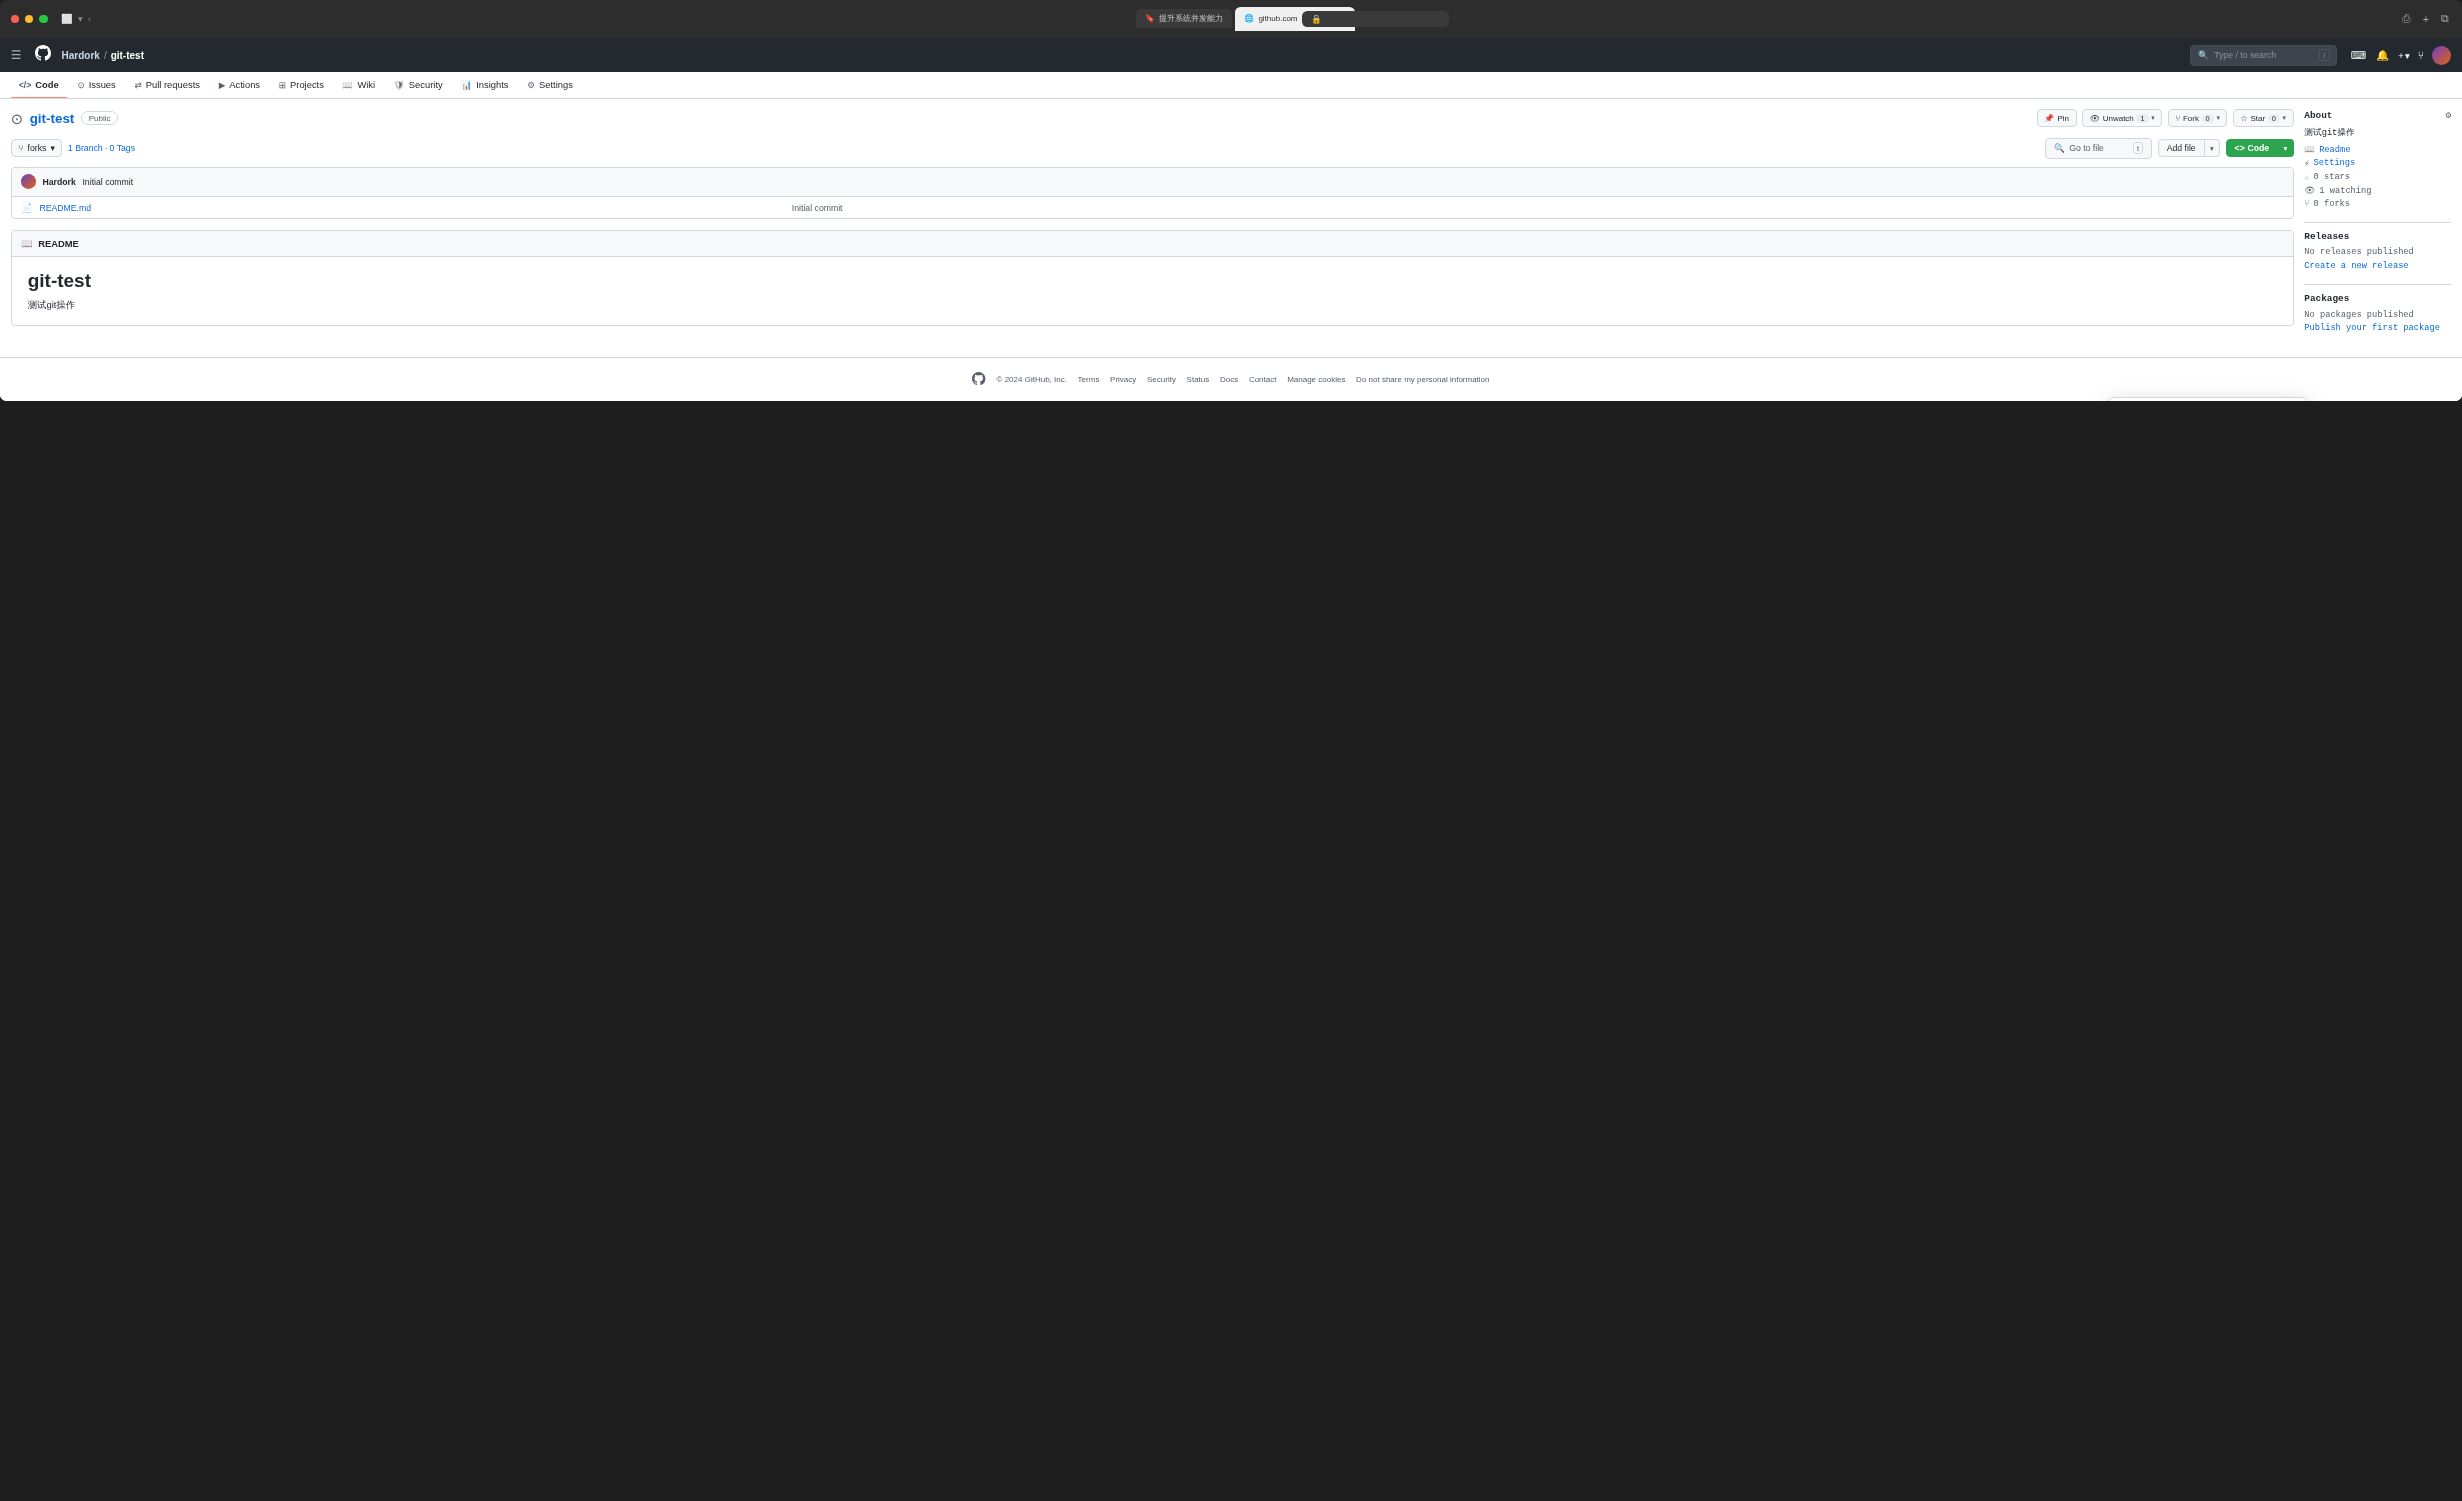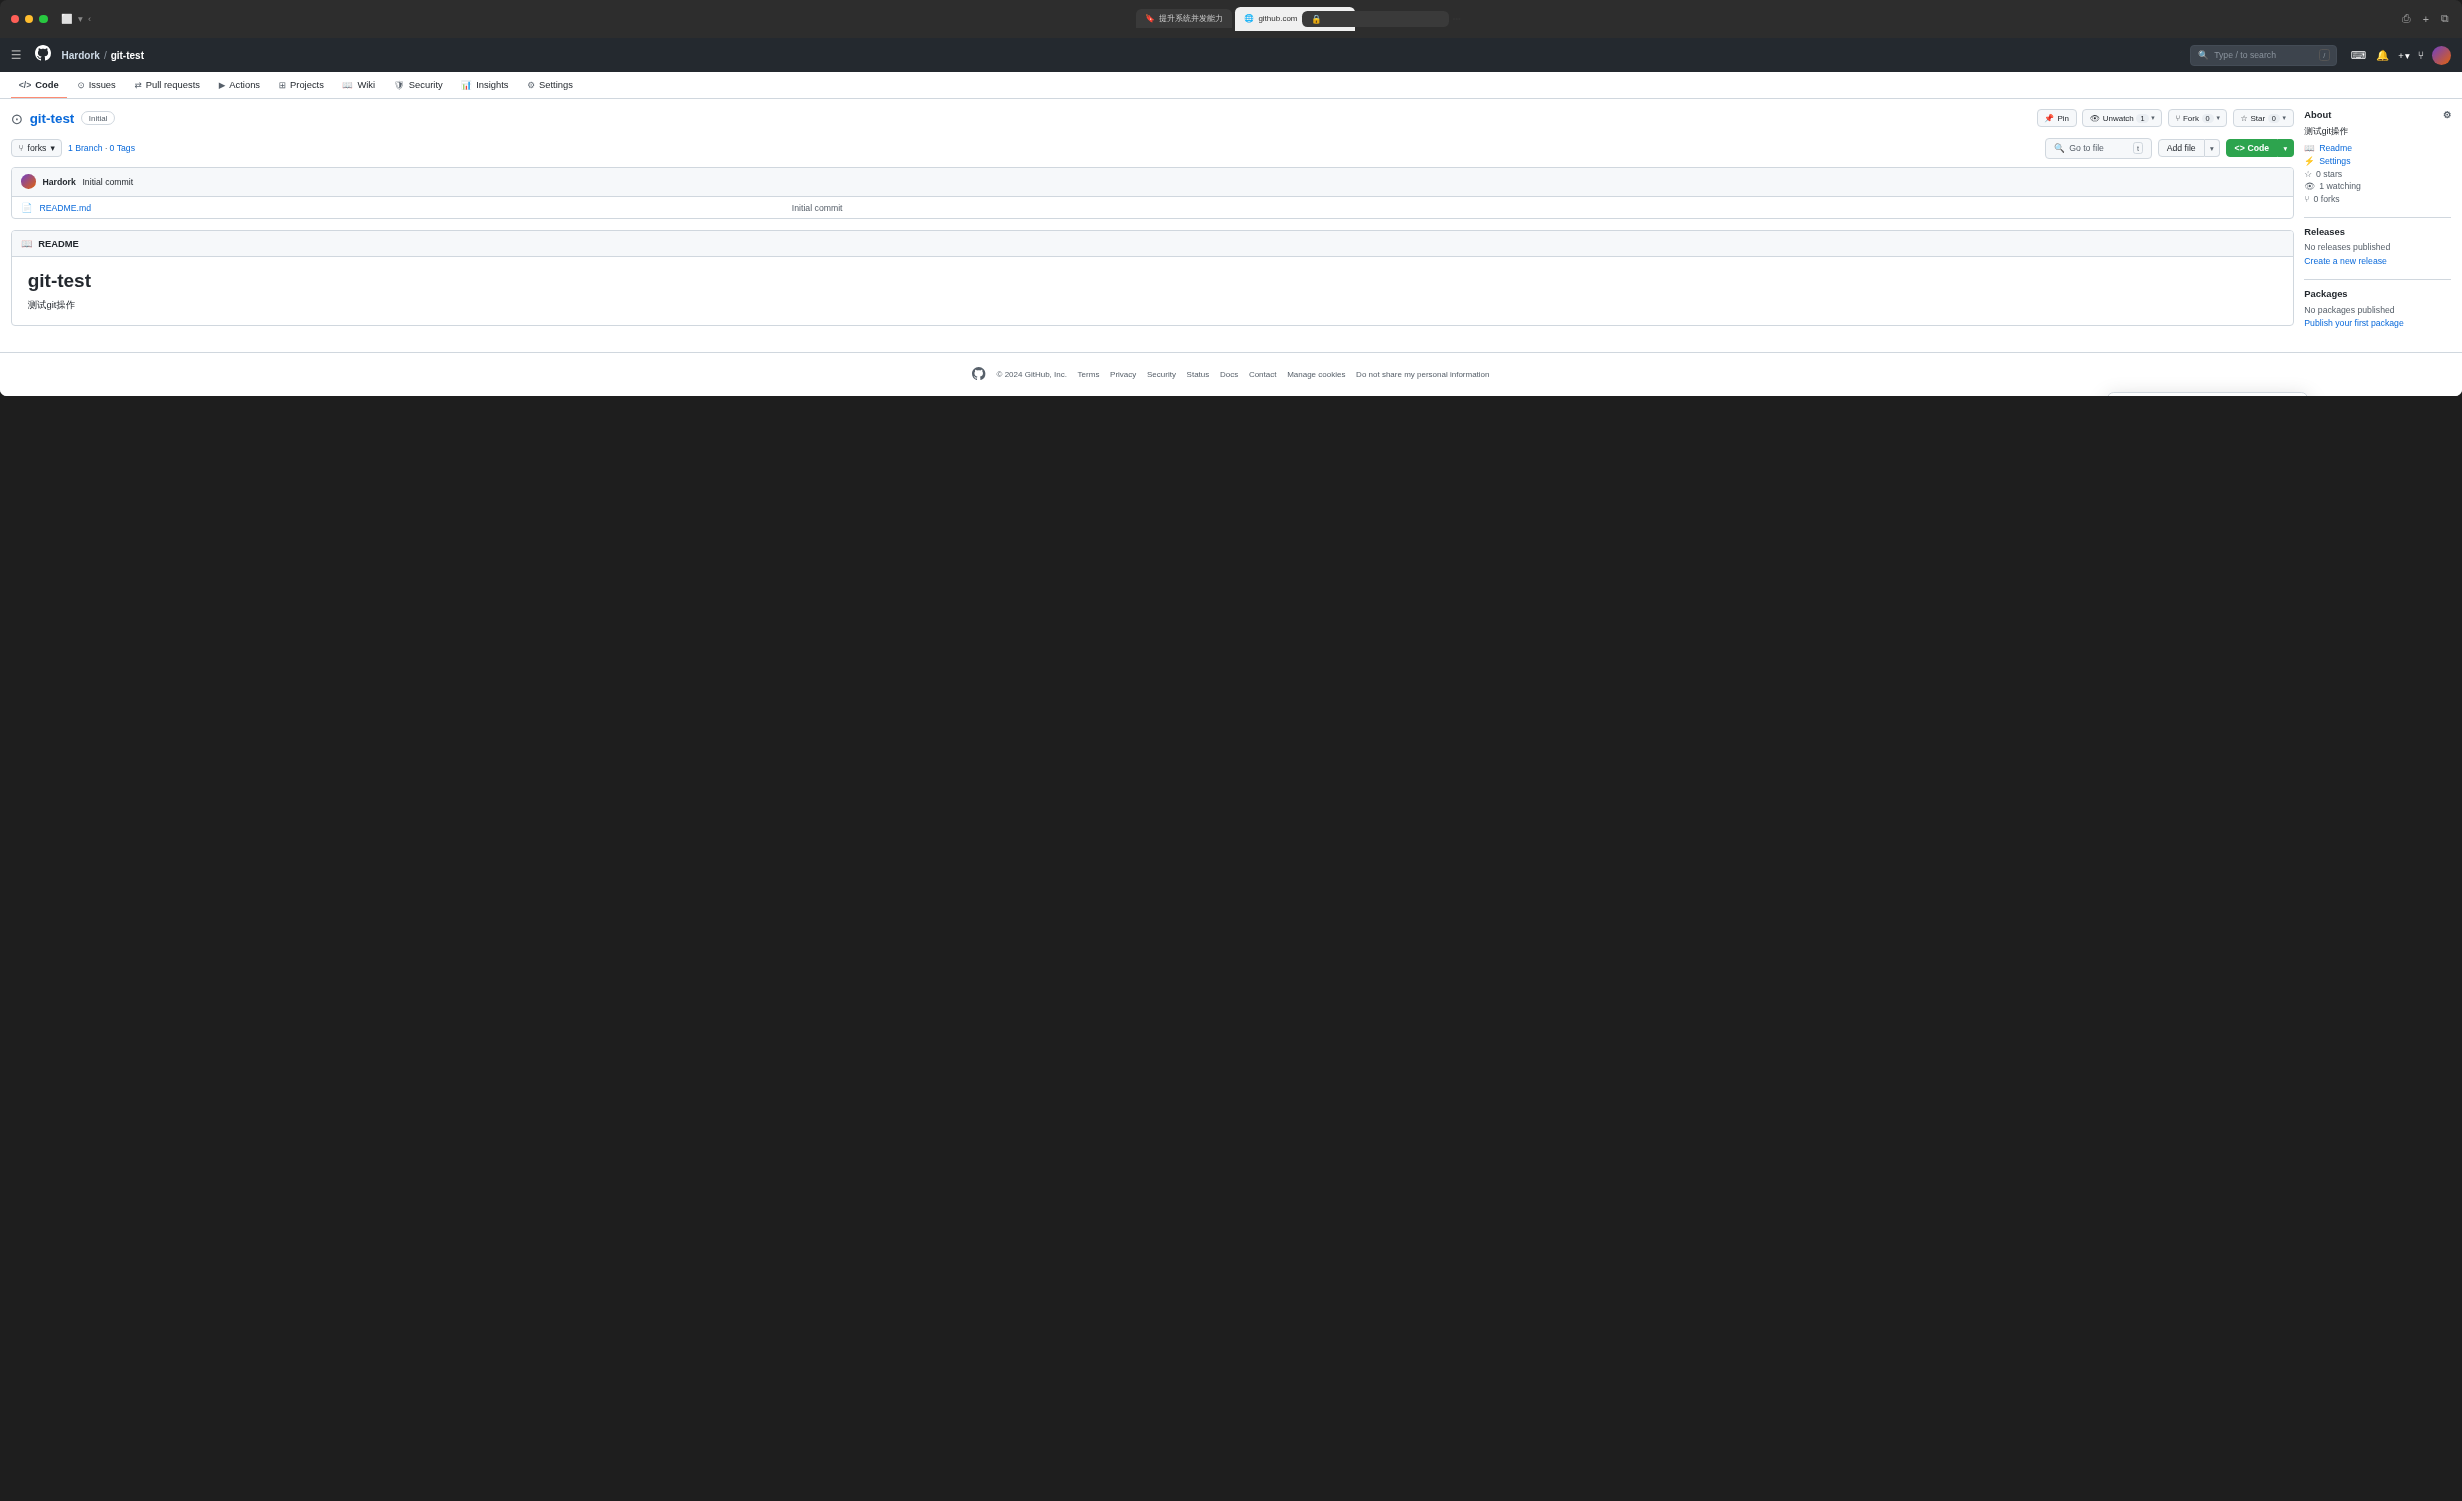--- a/index.html
+++ b/index.html
@@ -203,21 +203,21 @@
     .nav-icon { font-size: 8.7px; color: #57606a; }
 
     
     .repo-area {
       background: #ffffff;
       padding: 10.7px;
       display: flex;
       gap: 10.7px;
     }
     .repo-main { flex: 1; min-width: 0; }
-    .repo-sidebar { width: 147px; flex-shrink: 0; }
+    .repo-sidebar { width: 147px; flex-shrink: 0; font-family: Liberation Mono, monospace; }
 
     
     .repo-title-row {
       display: flex;
       align-items: center;
       gap: 6.7px;
       margin-bottom: 10.7px;
     }
     .repo-icon { font-size: 14.7px; color: #57606a; }
     .repo-name-title {
@@ -590,21 +590,21 @@
       <span>Settings</span>
     </a>
   </div>
 
   <div class="repo-area">
     <div class="repo-main">
 
       <div class="repo-title-row">
         <span class="repo-icon">⊙</span>
         <span class="repo-name-title">git-test</span>
-        <span class="repo-badge">Initial</span>
+        <span class="repo-badge">Public</span>
         <div class="repo-actions">
           <div class="repo-action-btn">
             <span>📌</span>
             <span>Pin</span>
           </div>
           <div class="repo-action-btn">
             <span>👁</span>
             <span>Unwatch</span>
             <span class="count">1</span>
             <span class="dropdown-arrow">▾</span>

